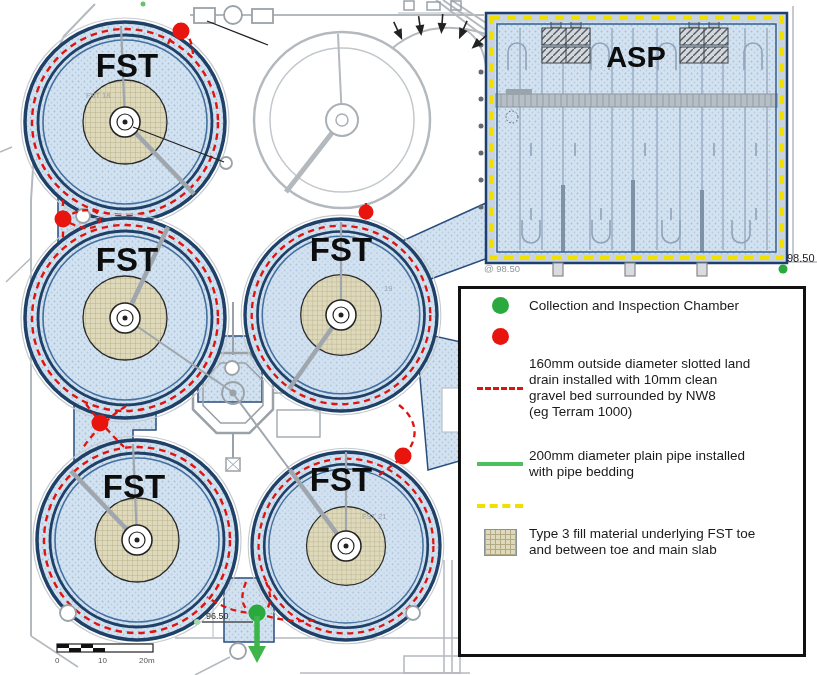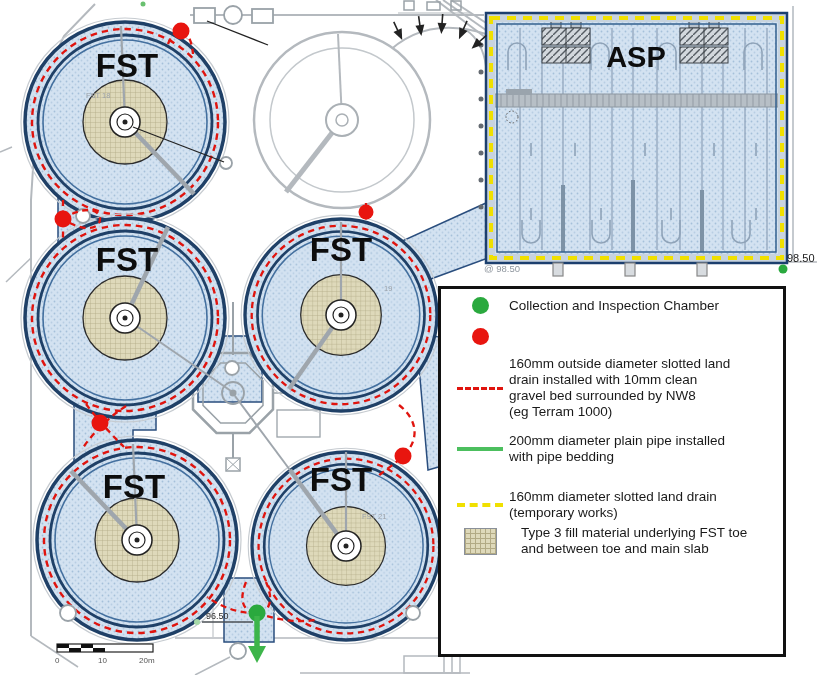--- a/index.html
+++ b/index.html
@@ -1,31 +1,31 @@
 <!DOCTYPE html>
 <html><head>
 <meta charset="utf-8">
 <style>
   html,body{margin:0;padding:0;background:#fff;}
   body{width:817px;height:675px;overflow:hidden;font-family:"Liberation Sans",sans-serif;}
   .stage{position:relative;width:817px;height:675px;background:#fff;}
   svg text{font-family:"Liberation Sans",sans-serif;}
 
   
-  .legend{position:absolute;left:438px;top:286px;width:348px;height:371px;
+  .legend{position:absolute;left:458px;top:286px;width:348px;height:371px;
     border:3px solid #111;background:#fff;box-sizing:border-box;
     padding:6px 8px 0 10px;}
   .lrow{display:flex;align-items:center;}
   .lrow.r1{margin-top:2px;}
   .lrow.r2{margin-top:14px;}
   .lrow.r3{margin-top:11px;}
-  .lrow.r4{margin-top:13px;}
+  .lrow.r4{margin-top:28px;}
   .lrow.r5{margin-top:24px;}
   .lrow.r6{margin-top:26px;}
-  .lrow.r7{margin-top:4px;gap:12px;}
+  .lrow.r7{margin-top:18px;}
   .lswatch{flex:0 0 58px;display:flex;justify-content:center;align-items:center;}
   .ltext{flex:1;font-size:13.5px;line-height:16px;color:#1a1a1a;white-space:pre-line;}
   .dot{width:17px;height:17px;border-radius:50%;}
   .dot.green{background:#2aa93e;}
   .dot.red{background:#e8150f;}
   .line-swatch{width:46px;}
   .line-red{border-top:3px dashed #e0140e;}
   .line-green{height:4px;background:#4cbf5e;}
   .line-yellow{border-top:4px dashed #f0e000;}
   .sq{width:33px;height:27px;border:1.5px solid #8a9099;box-sizing:border-box;}
@@ -357,22 +357,20 @@
     <div class="lswatch">
           <div class="line-swatch line-green"></div>
         </div>
     <div class="ltext">200mm diameter plain pipe installed
 with pipe bedding</div>
   </div>
   <div class="lrow r5">
     <div class="lswatch">
           <div class="line-swatch line-yellow"></div>
         </div>
-    <div class="ltext">160mm diameter slotted land drain
-(temporary works)</div>
   </div>
   <div class="lrow r7">
     <div class="lswatch">
           <div class="sq tan"></div>
         </div>
     <div class="ltext">Type 3 fill material underlying FST toe
 and between toe and main slab</div>
   </div>
 </div>
 

